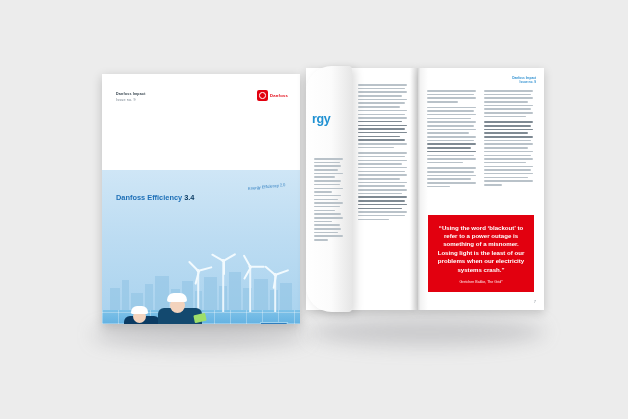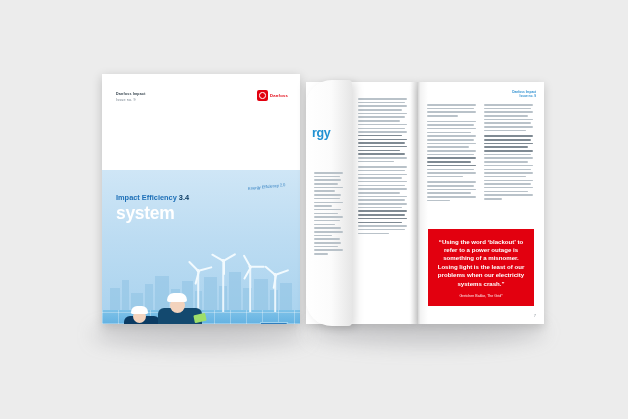--- a/index.html
+++ b/index.html
@@ -164,21 +164,21 @@
   .helmet {
     position:absolute; border-radius: 10px 10px 3px 3px;
   }
   .body { position:absolute; border-radius: 6px 6px 0 0; }
   .face { position:absolute; border-radius: 50%; background:#f3d3bd; }
 
   
   .book {
     position: absolute;
     left: 306px;
-    top: 82px;
+    top: 68px;
     width: 258px;
     height: 242px;
   }
   .page {
     position: absolute;
     top: 0;
     height: 242px;
     background: #ffffff;
     box-shadow: 0 3px 9px rgba(0,0,0,0.18);
   }
@@ -363,27 +363,26 @@
       <b>Danfoss Impact</b>
       <span>Issue no. 9</span>
     </div>
 
     <div class="danfoss-logo">
       <div class="danfoss-mark"></div>
       <div class="danfoss-word">Danfoss</div>
     </div>
 
     <div class="cover-eyebrow">
-      <span>Impact Efficiency</span>
+      <span>Danfoss Efficiency</span>
       <span class="ver">3.4</span>
     </div>
     <div class="cover-tagline">Energy Efficiency 2.0</div>
 
     <div class="cover-title">
-      <div>system</div>
     </div>
   </div>
 
   <div class="book">
 
     <div class="page page-left">
       <div class="col" style="left:52px;top:16px;width:52px;">
         <div class="para">
           <div class="line w95"></div>
             <div class="line w90"></div>

